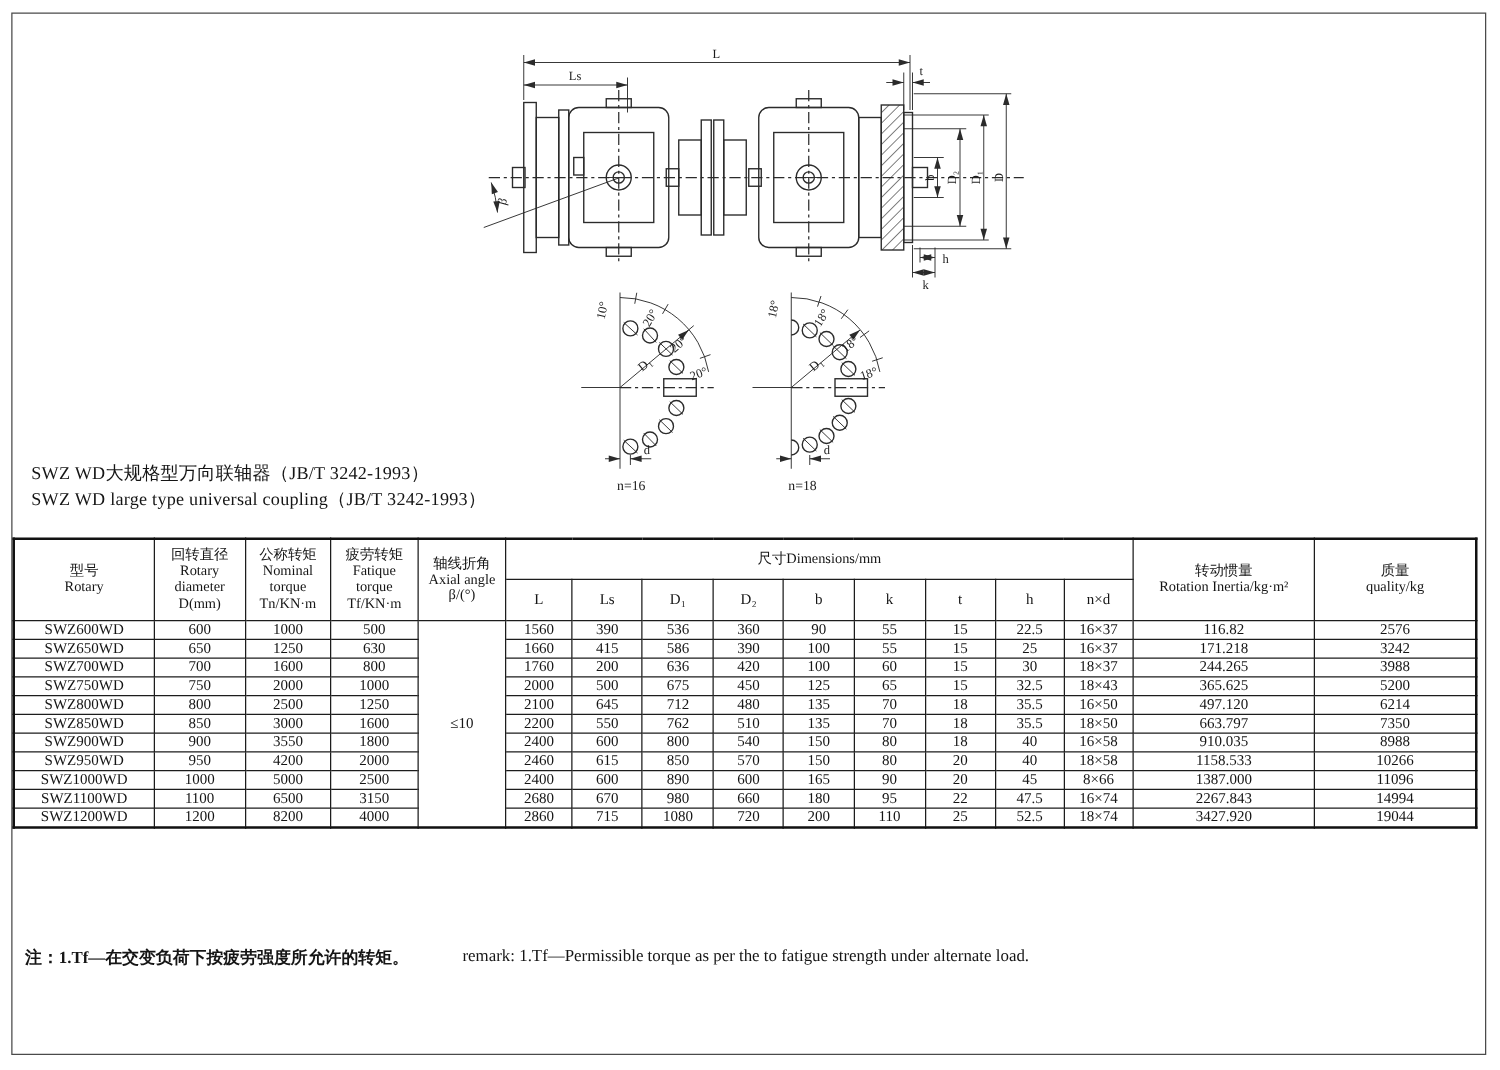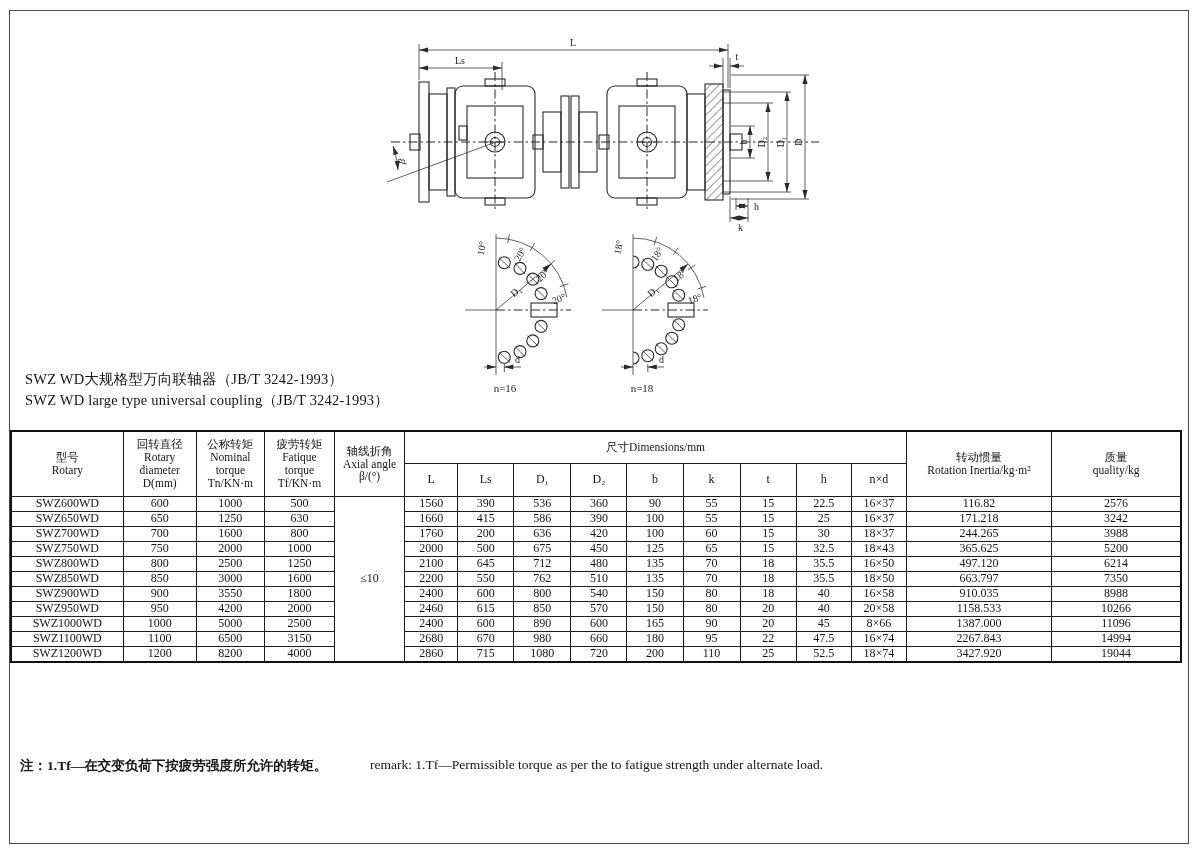--- a/index.html
+++ b/index.html
@@ -451,21 +451,21 @@
         <td>4200</td>
         <td>2000</td>
         <td>2460</td>
         <td>615</td>
         <td>850</td>
         <td>570</td>
         <td>150</td>
         <td>80</td>
         <td>20</td>
         <td>40</td>
-        <td>20×58</td>
+        <td>18×58</td>
         <td>1158.533</td>
         <td>10266</td>
       </tr>
       <tr>
         <td>SWZ1000WD</td>
         <td>1000</td>
         <td>5000</td>
         <td>2500</td>
         <td>2400</td>
         <td>600</td>

